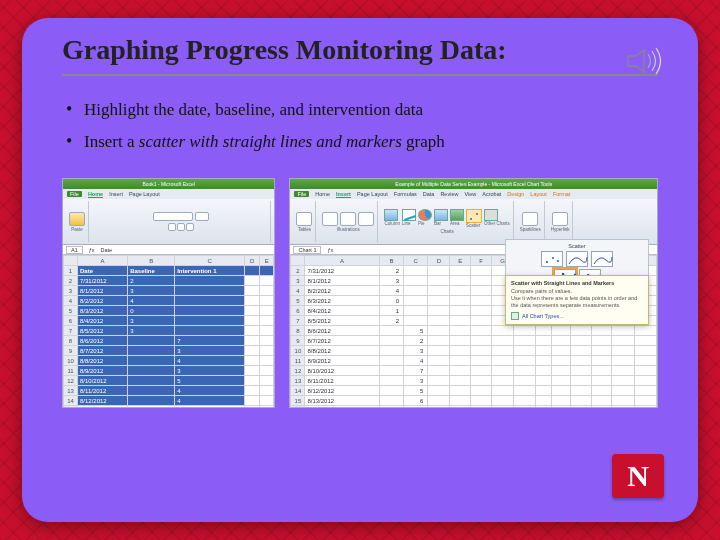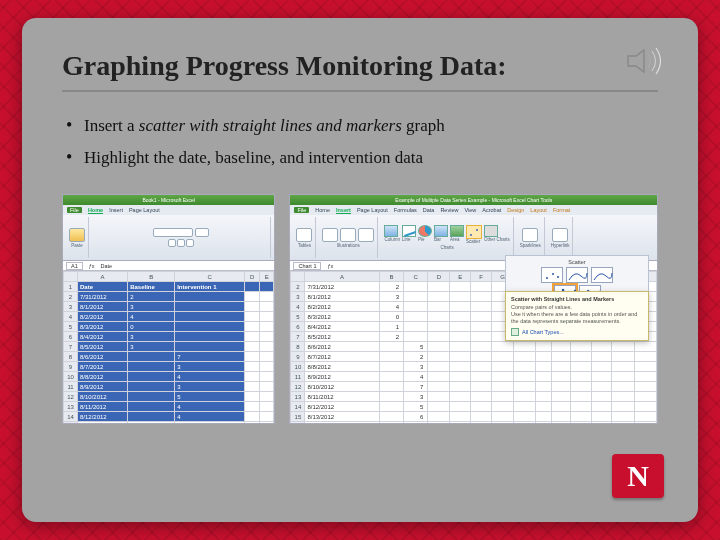--- a/index.html
+++ b/index.html
@@ -10,24 +10,24 @@
     background-image:
       repeating-linear-gradient(45deg, rgba(0,0,0,0.08) 0 2px, transparent 2px 14px),
       repeating-linear-gradient(-45deg, rgba(0,0,0,0.08) 0 2px, transparent 2px 14px);
     font-family: Georgia, 'Times New Roman', serif;
     position: relative;
     overflow: hidden;
   }
   .slide {
     position: absolute;
     top: 18px; left: 22px; right: 22px; bottom: 18px;
-    background: #a3a3a3;
-    border-radius: 14px;
+    background: #8b5cf6;
+    border-radius: 26px;
     box-shadow: 0 4px 18px rgba(0,0,0,0.4);
-    padding: 32px 40px 20px 40px;
+    padding: 16px 40px 20px 40px;
   }
   .title {
     font-size: 28px;
     color: #222;
     border-bottom: 2px solid #888;
     padding-bottom: 8px;
     margin-bottom: 18px;
   }
   ul.bullets { list-style: none; margin-bottom: 20px; }
   ul.bullets li {
@@ -212,22 +212,22 @@
       <polygon points="2,10 10,10 18,4 18,26 10,20 2,20" fill="none" stroke="#888" stroke-width="1.4"></polygon>
       <path d="M22 8 Q27 15 22 22" fill="none" stroke="#aaa" stroke-width="1.2"></path>
       <path d="M26 5 Q33 15 26 25" fill="none" stroke="#ccc" stroke-width="1.2"></path>
       <path d="M30 2 Q39 15 30 28" fill="none" stroke="#ddd" stroke-width="1.2"></path>
     </svg>
   </div>
 
   <h1 class="title">Graphing Progress Monitoring Data:</h1>
 
   <ul class="bullets">
+    <li>Highlight the date, baseline, and intervention data</li>
     <li>Insert a <em>scatter with straight lines and markers</em> graph</li>
-    <li>Highlight the date, baseline, and intervention data</li>
   </ul>
 
   <div class="shots">
 
     <div class="shot shot-a">
       <div class="titlebar">Book1 - Microsoft Excel</div>
       <div class="tabs">
         <span style="background:#3e8a2e;color:#fff;padding:0 3px;border-radius:1px;">File</span>
         <span class="active">Home</span>
         <span>Insert</span>

